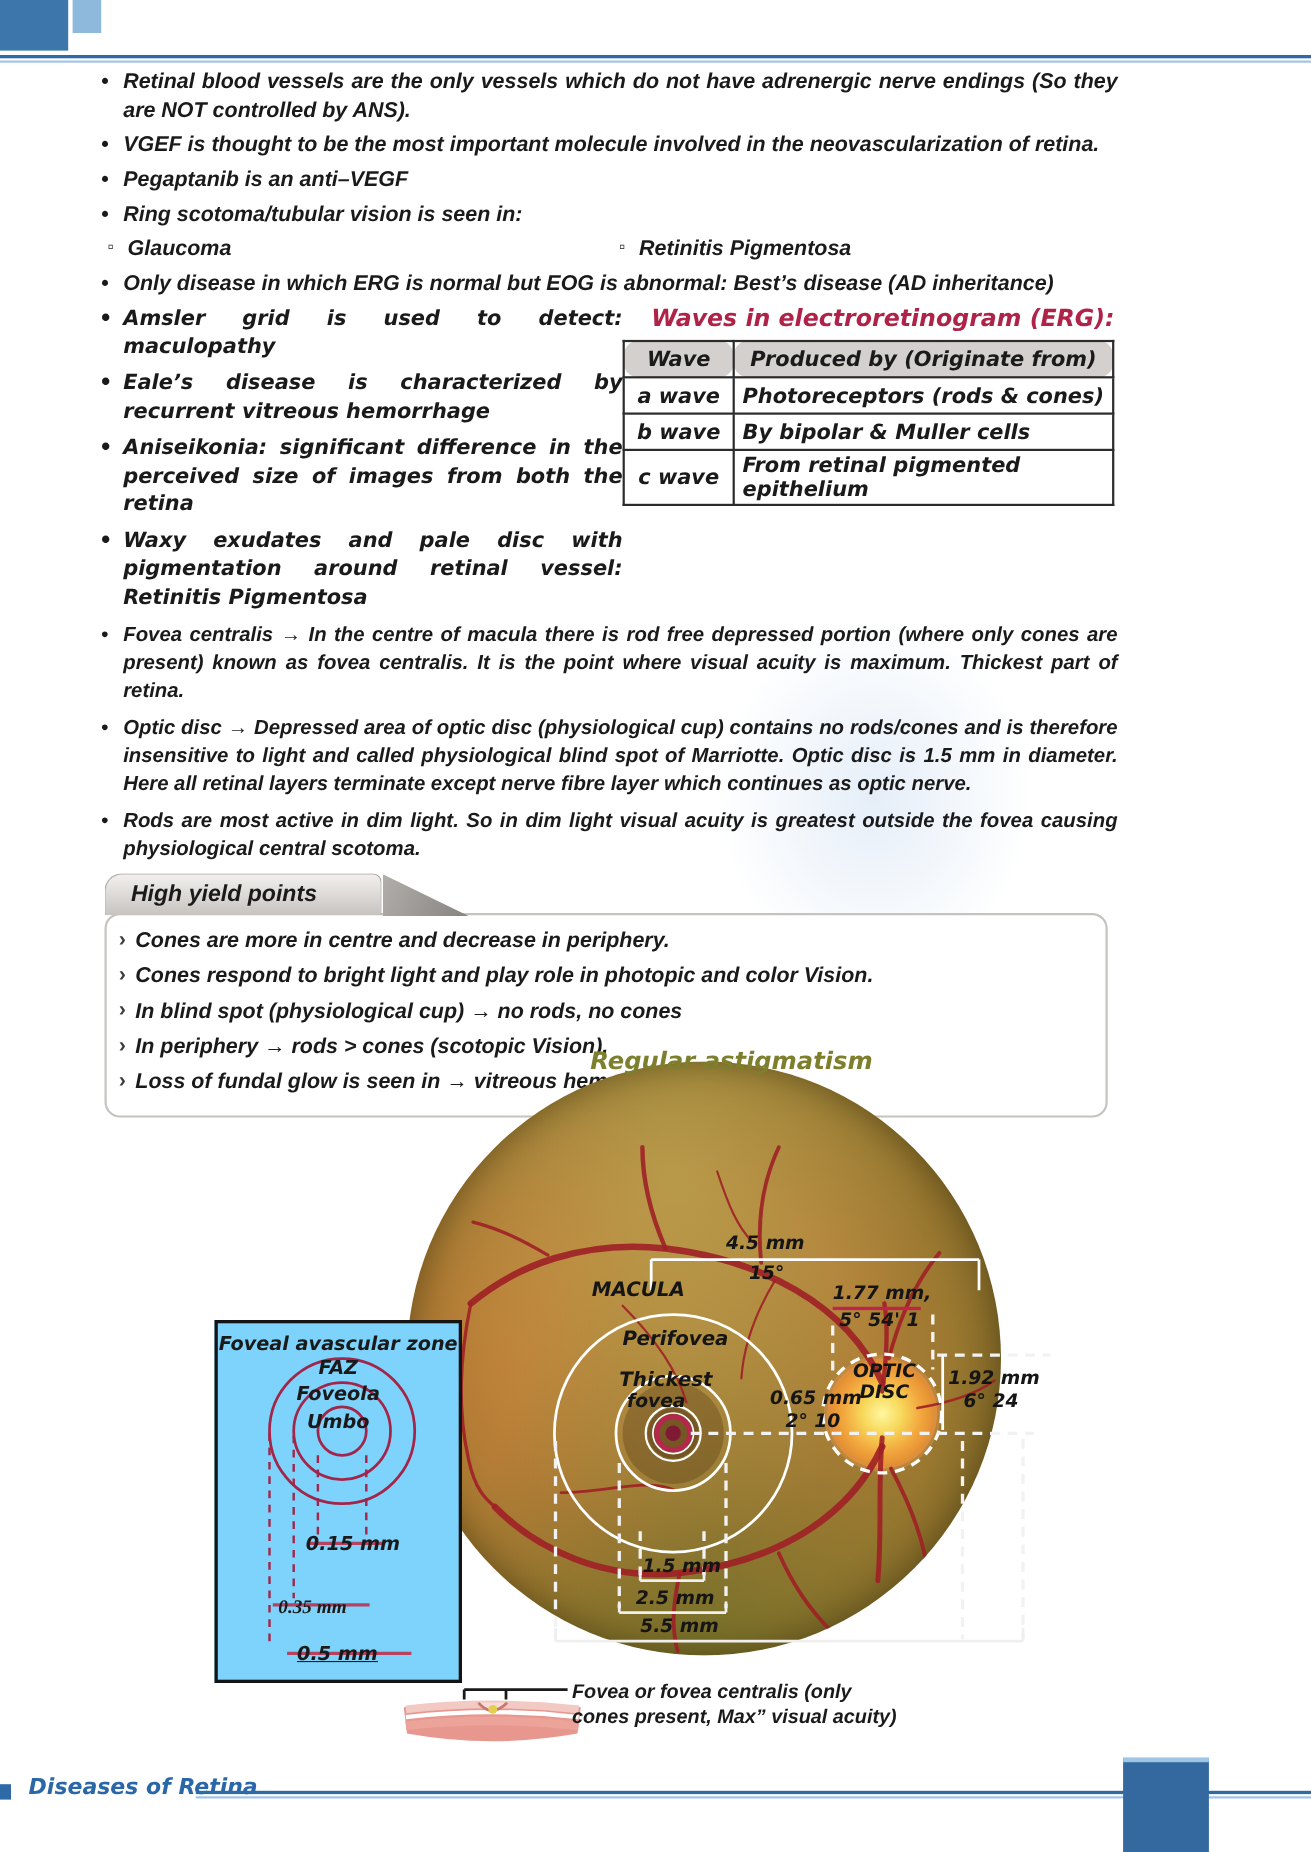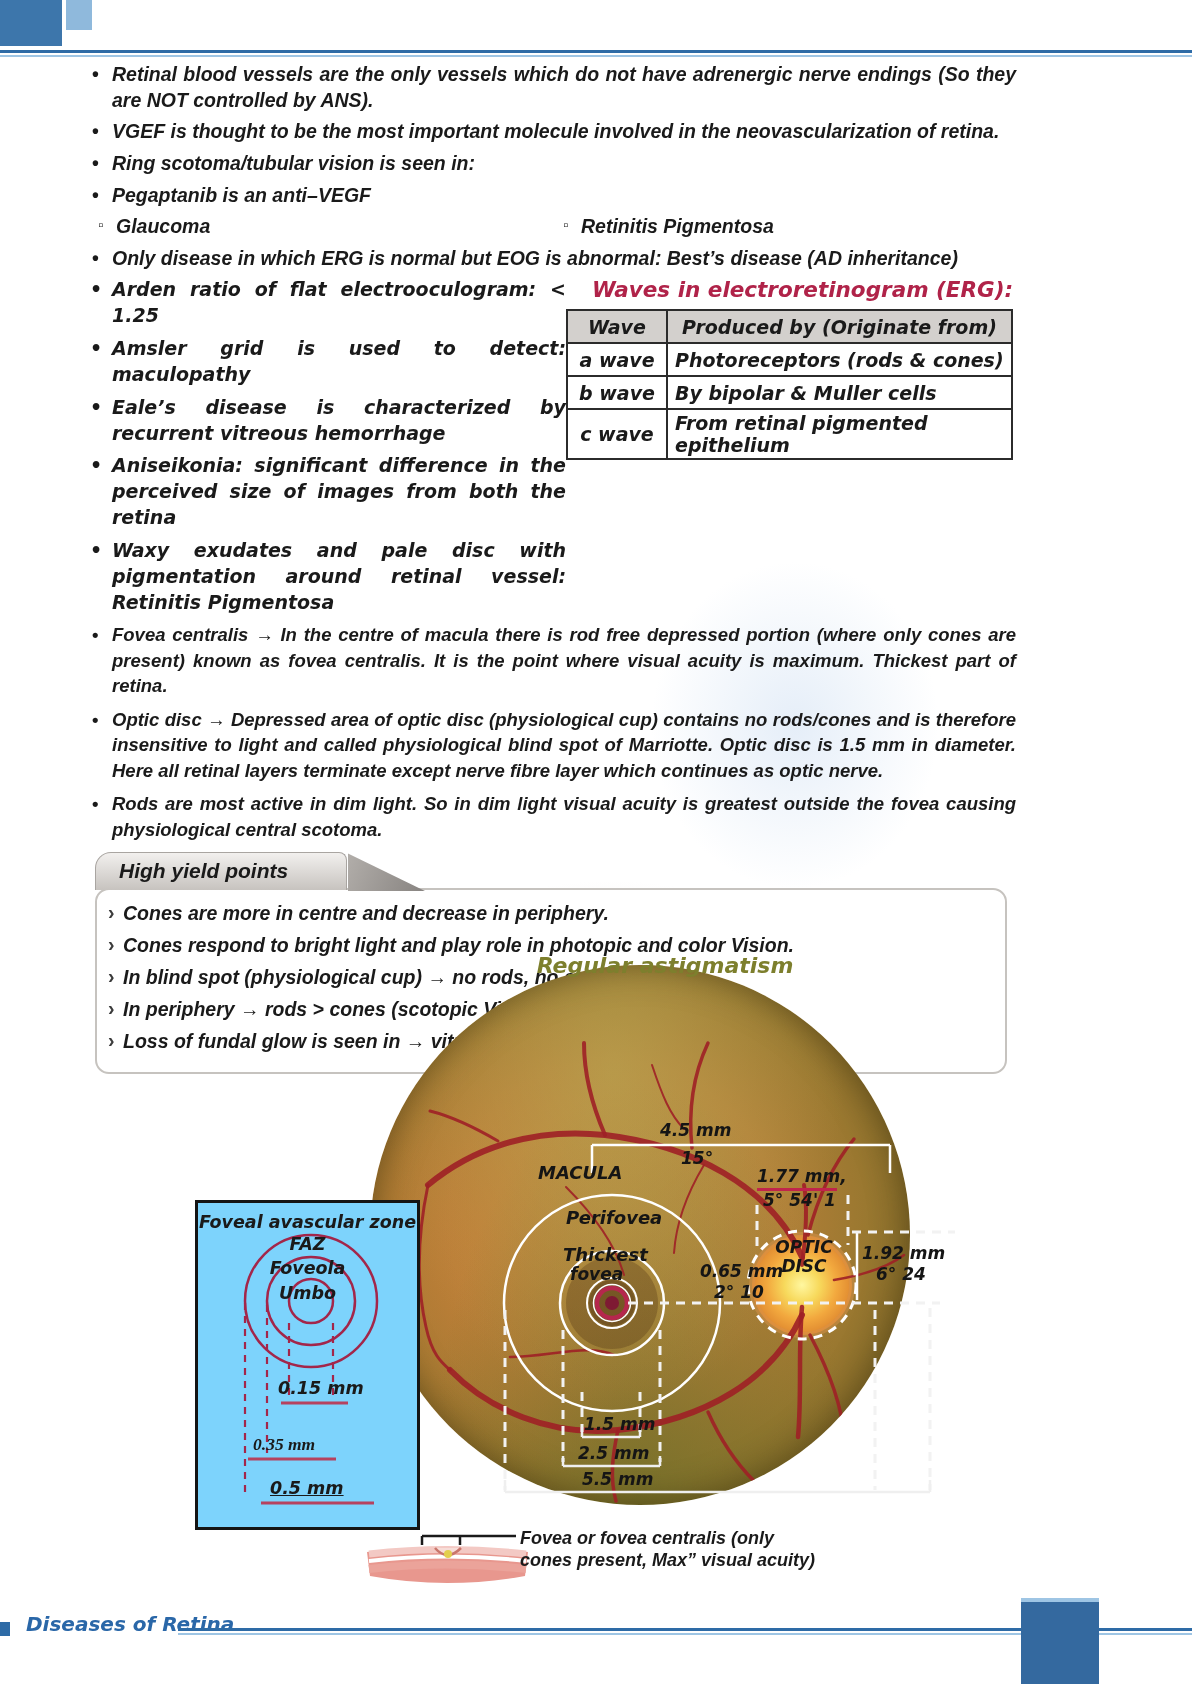--- a/index.html
+++ b/index.html
@@ -43,21 +43,21 @@
   .col-left { width:478px; }
   .col-right { width:450px; }
   .itemB { position:relative; padding-left:24px; font:italic bold 19px "DejaVu Sans",sans-serif;
            line-height:1.36; text-align:justify; margin-bottom:7px; }
   .itemB::before { content:"\2022"; position:absolute; left:2px; top:0; font-style:normal; }
 
   .erg-title { font:italic bold 21.5px "DejaVu Sans",sans-serif; color:#b02349; margin:0 0 7px 26px; }
   table.erg { border-collapse:collapse; width:447px; }
   table.erg th, table.erg td { border:2px solid #2b2b2b; font:italic bold 19px "DejaVu Sans",sans-serif;
                                height:33px; padding:2px 7px; }
-  table.erg th { background:#d3d0cd; text-align:center; }
+  table.erg th { background:#d3d0cd; text-align:center;border-radius:13px; }
   table.erg td.c1 { width:100px; text-align:center; }
   table.erg td.c2 { text-align:left; }
 
   .itemC { position:relative; padding-left:24px; font:italic bold 18.5px "Liberation Sans",sans-serif;
            line-height:1.38; text-align:justify; margin-bottom:8px; }
   .itemC::before { content:"\2022"; position:absolute; left:4px; top:0; font-style:normal; }
 
   .hy-wrap { margin-top:10px; margin-left:7px; position:relative; }
   .hy-tab { position:relative; width:252px; height:38px; background:linear-gradient(#f2f0ee,#c7c3bf);
             border:1px solid #a9a5a1; border-bottom:none; border-radius:16px 8px 0 0; z-index:2; }
@@ -89,21 +89,21 @@
   .lbl { position:absolute; z-index:4; font:italic bold 17px "DejaVu Sans",sans-serif; color:#151515; white-space:nowrap; }
   .lbl-big { font-size:18px; }
   .lbl-center { text-align:center; white-space:normal; line-height:1.12; }
   .red-underline { position:absolute; z-index:4; height:3px; background:#c0244c; }
 
   .faz-box { position:absolute; left:195px; top:1200px; width:225px; height:330px; background:#7dd3fc;
              border:3px solid #141414; z-index:4; }
   .faz-title { position:absolute; left:0; top:9px; width:100%; text-align:center;
                font:italic bold 17.5px "DejaVu Sans",sans-serif; }
   .faz-lbl { position:absolute; width:100%; text-align:center; font:italic bold 17.5px "DejaVu Sans",sans-serif; }
-  .faz-meas { position:absolute; font:italic bold 17.5px "DejaVu Sans",sans-serif; }
+  .faz-meas { position:absolute; font:italic bold 17.5px "DejaVu Sans",sans-serif;margin-top:16px; }
 
   .slab { position:absolute; left:365px; top:1540px; z-index:2; }
   .caption-line { position:absolute; font:italic bold 18px "Liberation Sans",sans-serif; z-index:4; }
   .cap1 { left:520px; top:1528px; }
   .cap2 { left:520px; top:1550px; }
 </style>
 </head>
 <body>
 
 <div class="deco sq-big"></div>
@@ -111,31 +111,30 @@
 <div class="deco top-line-dark"></div>
 <div class="deco top-line-light"></div>
 
 <div class="wm-blob"></div>
 <div class="wm-blob2"></div>
 <div class="wm-medico">MEDICO</div>
 
 <div id="content">
   <div class="itemA">Retinal blood vessels are the only vessels which do not have adrenergic nerve endings (So they are NOT controlled by ANS).</div>
   <div class="itemA">VGEF is thought to be the most important molecule involved in the neovascularization of retina.</div>
+  <div class="itemA">Pegaptanib is an anti–VEGF</div>
   <div class="itemA">Ring scotoma/tubular vision is seen in:</div>
-  <div class="itemA">Pegaptanib is an anti–VEGF</div>
   <div class="sub-row">
     <span class="sub-item">Glaucoma</span>
     <span class="sub-item">Retinitis Pigmentosa</span>
   </div>
   <div class="itemA">Only disease in which ERG is normal but EOG is abnormal: Best’s disease (AD inheritance)</div>
 
   <div class="two-col">
     <div class="col-left">
-      <div class="itemB">Arden ratio of flat electrooculogram: &lt; 1.25</div>
       <div class="itemB">Amsler grid is used to detect: maculopathy</div>
       <div class="itemB">Eale’s disease is characterized by recurrent vitreous hemorrhage</div>
       <div class="itemB">Aniseikonia: significant difference in the perceived size of images from both the retina</div>
       <div class="itemB">Waxy exudates and pale disc with pigmentation around retinal vessel: Retinitis Pigmentosa</div>
     </div>
     <div class="col-right">
       <div class="erg-title">Waves in electroretinogram (ERG):</div>
       <table class="erg">
         <tbody>
             <tr>

